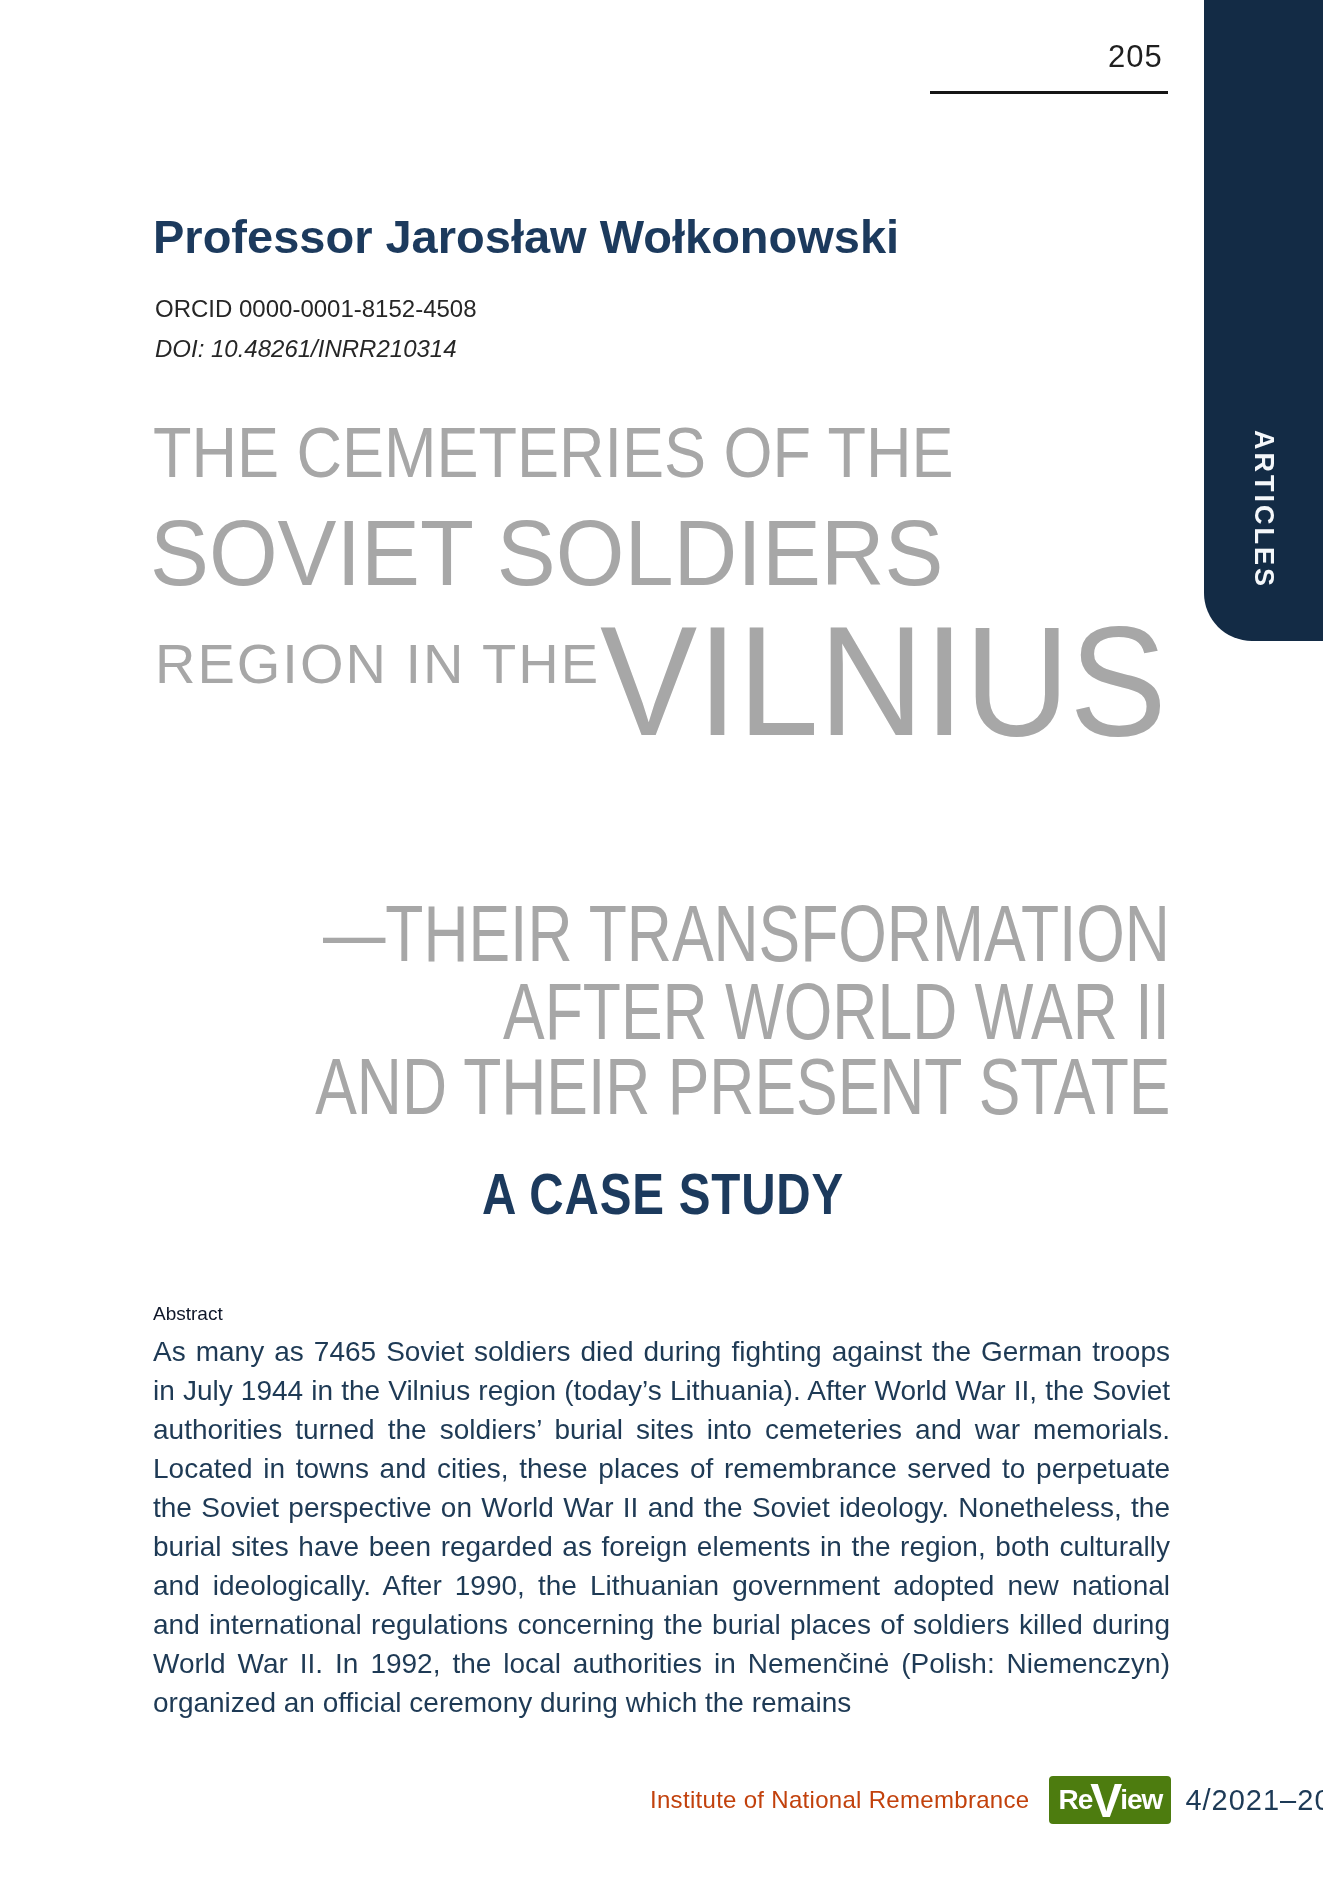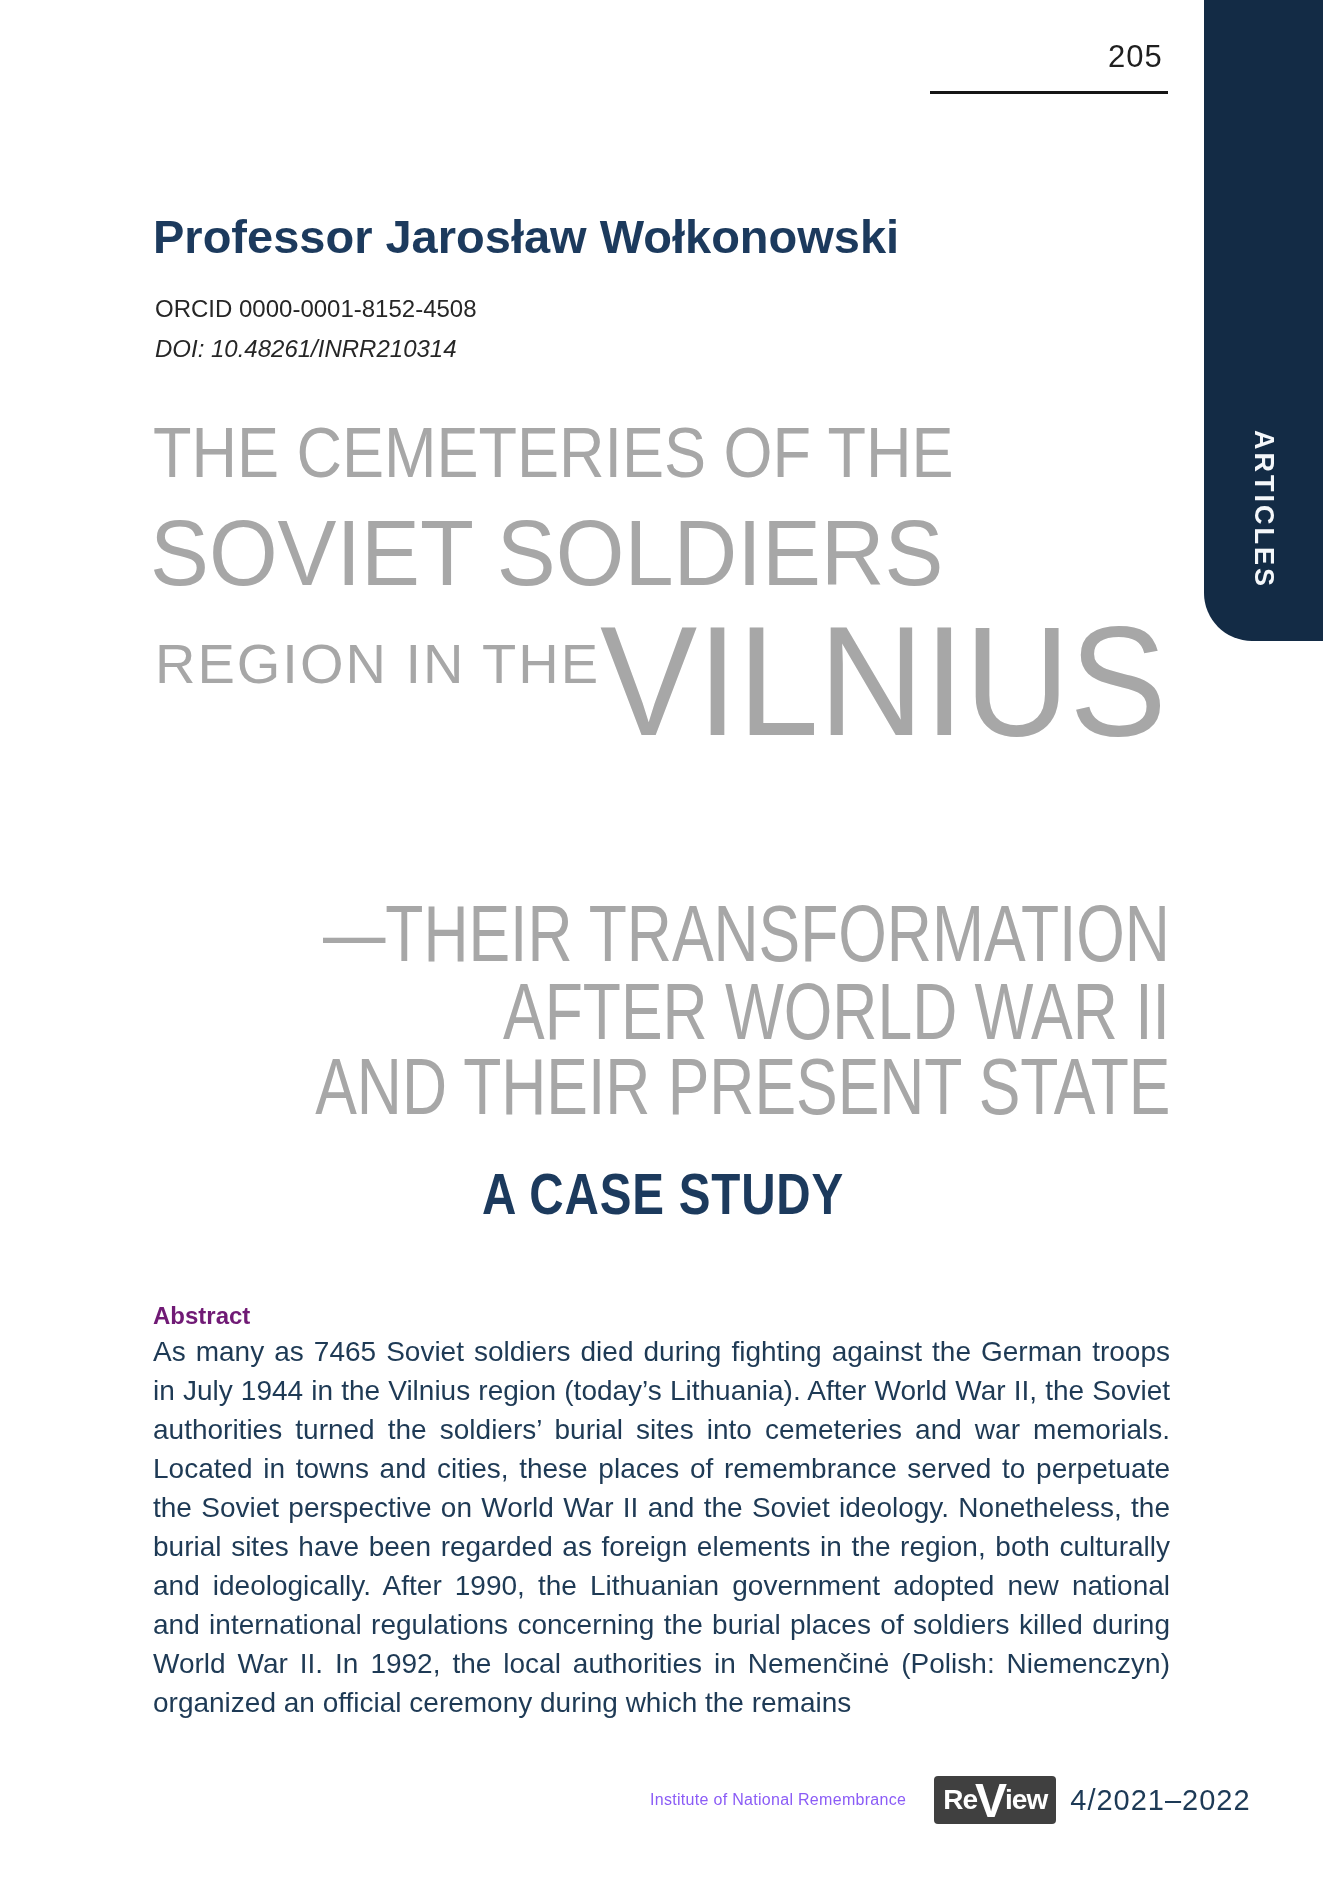--- a/index.html
+++ b/index.html
@@ -53,37 +53,37 @@
   .t6{right:153px;top:972px;font-size:80px;transform:scaleX(.78);transform-origin:100% 50%;}
   .t7{right:153px;top:1047px;font-size:80px;transform:scaleX(.78);transform-origin:100% 50%;}
   .subtitle{
     position:absolute;left:663px;top:1165px;
     font-size:58px;font-weight:bold;color:#1c3a5d;line-height:1;white-space:nowrap;
     letter-spacing:1px;transform:translateX(-50%) scaleX(.82);
   }
   
   .abstract-heading{
     position:absolute;left:153px;top:1304px;
-    font-size:24px;font-weight:bold;color:#701a75;line-height:1;
+    font-size:19px;font-weight:normal;color:#0f172a;line-height:1;
   }
   .abstract-body{
     position:absolute;left:153px;top:1332px;width:1017px;
     font-size:28px;line-height:39px;color:#1e3a55;
     text-align:justify;text-justify:inter-word;
   }
   
   .footer{
     position:absolute;left:650px;top:1776px;height:48px;
     display:flex;align-items:center;
   }
   .footer .institute{
-    font-size:16px;color:#8b5cf6;letter-spacing:.3px;margin-right:28px;white-space:nowrap;
+    font-size:24px;color:#c2410c;letter-spacing:.3px;margin-right:20px;white-space:nowrap;
   }
   .review-logo{
-    width:122px;height:48px;background:#404040;border-radius:4px;
+    width:122px;height:48px;background:#4d7c0f;border-radius:4px;
     display:flex;align-items:center;justify-content:center;
     color:#ffffff;font-weight:bold;line-height:1;flex:0 0 auto;
   }
   .review-logo .lg-sm{font-size:28px;letter-spacing:-1px;}
   .review-logo .lg-big{font-size:48px;margin:0 -2px;position:relative;top:1px;}
   .footer .issue{
     font-size:29px;color:#1d3a56;margin-left:14px;letter-spacing:1px;white-space:nowrap;
   }
 </style>
 </head>

